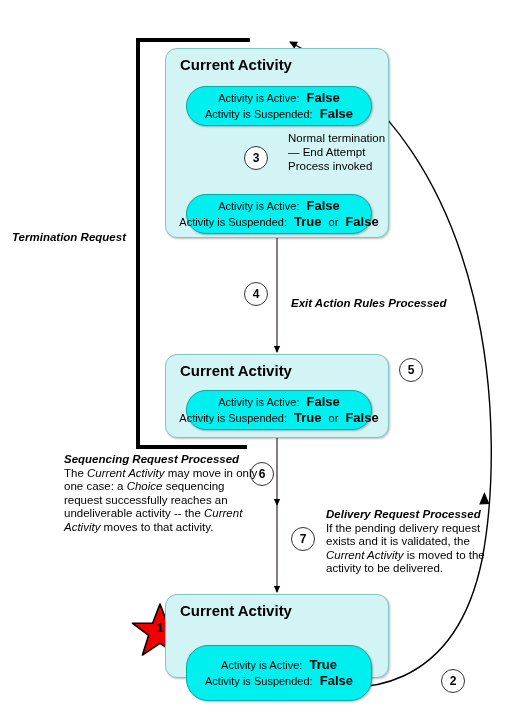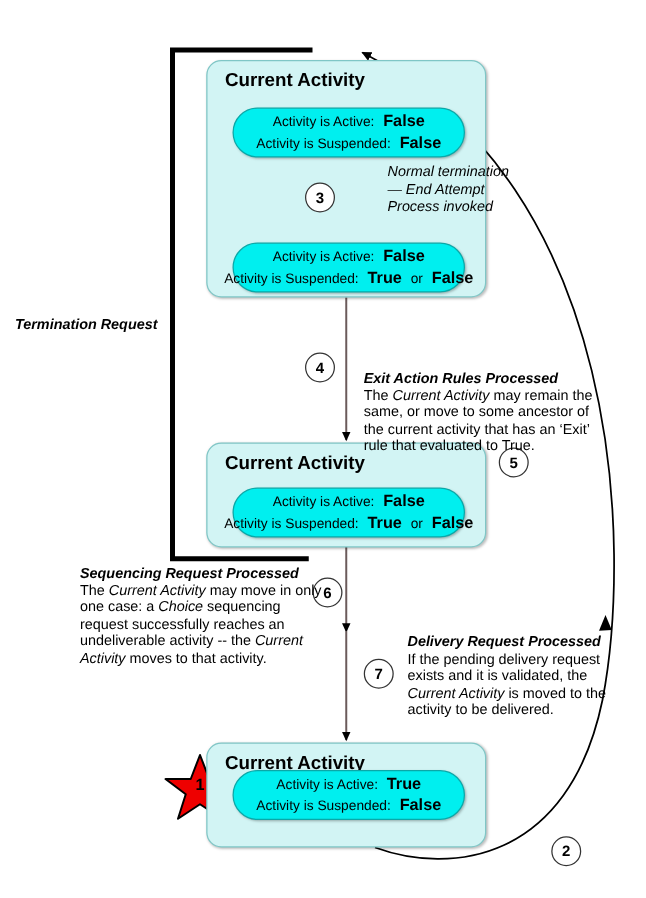--- a/index.html
+++ b/index.html
@@ -110,21 +110,21 @@
         <span class="lbl">Activity is Suspended:</span>
         <b style="margin-left: 4px;">True</b>
         <span style="margin-left: 4px;">or</span>
         <b style="margin-left: 4px;">False</b>
       </div>
     </div>
   </div>
 
   <div class="act-box" id="box-bottom" style="left:165px;top:594px;width:224px;height:84px;">
     <div class="act-title">Current Activity</div>
-    <div class="pill" style="left:20px;top:21px;width:186px;height:40px;">
+    <div class="pill" style="left:20px;top:50px;width:186px;height:56px;">
       <div class="row">
         <span class="lbl">Activity is Active:</span>
         <b style="margin-left: 4px;">True</b>
       </div>
       <div class="row">
         <span class="lbl">Activity is Suspended:</span>
         <b style="margin-left: 4px;">False</b>
       </div>
     </div>
   </div>
@@ -136,31 +136,30 @@
   <div class="node" style="left:244px;top:146px;">3</div>
 
   <div class="node" style="left:244px;top:282px;">4</div>
 
   <div class="node" style="left:399px;top:358px;">5</div>
 
   <div class="node" style="left:250px;top:462px;">6</div>
 
   <div class="node" style="left:291px;top:527px;">7</div>
 
-  <div class="note center" style="left:8px;top:254px;width:122px;">
+  <div class="note center" style="left:8px;top:231px;width:122px;">
     <span class="hd">Termination Request</span>
   </div>
 
-  <div class="note" style="left:310px;top:131px;width:104px;font-style:italic;line-height:14px;">
+  <div class="note" style="left:288px;top:131px;width:104px;line-height:14px;">
     <span class="bd">Normal termination — End Attempt Process invoked</span>
   </div>
 
   <div class="note" style="left:291px;top:251px;width:196px;margin-top:46px;">
     <span class="hd">Exit Action Rules Processed</span>
-    <span class="bd"><span>The </span><i>Current Activity</i><span> may remain the same, or move to some ancestor of the current activity that has an ‘Exit’ rule that evaluated to True.</span></span>
   </div>
 
   <div class="note" style="left:64px;top:453px;width:196px;">
     <span class="hd">Sequencing Request Processed</span>
     <span class="bd"><span>The </span><i>Current Activity</i><span> may move in only one case:  a </span><i>Choice</i><span> sequencing request successfully reaches an undeliverable activity -- the </span><i>Current Activity</i><span> moves to that activity.</span></span>
   </div>
 
   <div class="note" style="left:326px;top:508px;width:172px;">
     <span class="hd">Delivery Request Processed</span>
     <span class="bd"><span>If the pending delivery request exists and it is validated, the </span><i>Current Activity</i><span> is moved to the activity to be delivered.</span></span>

